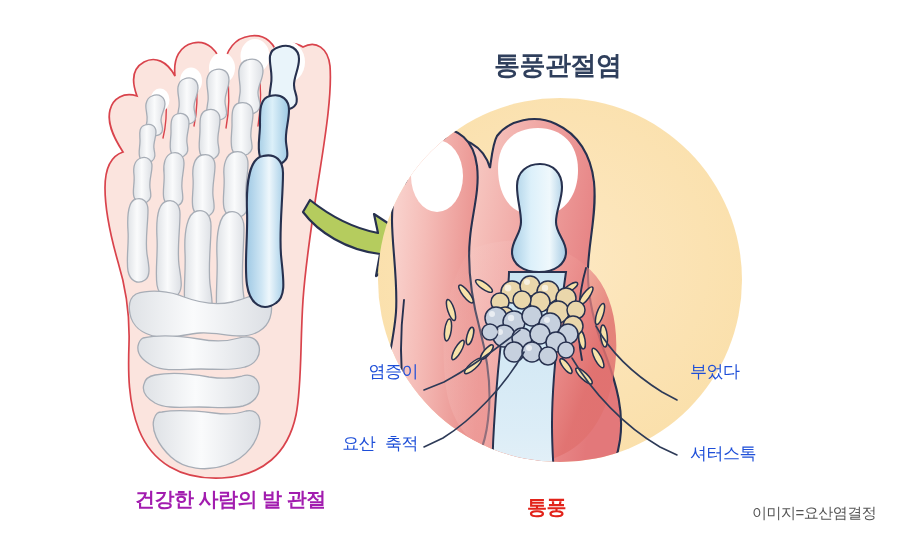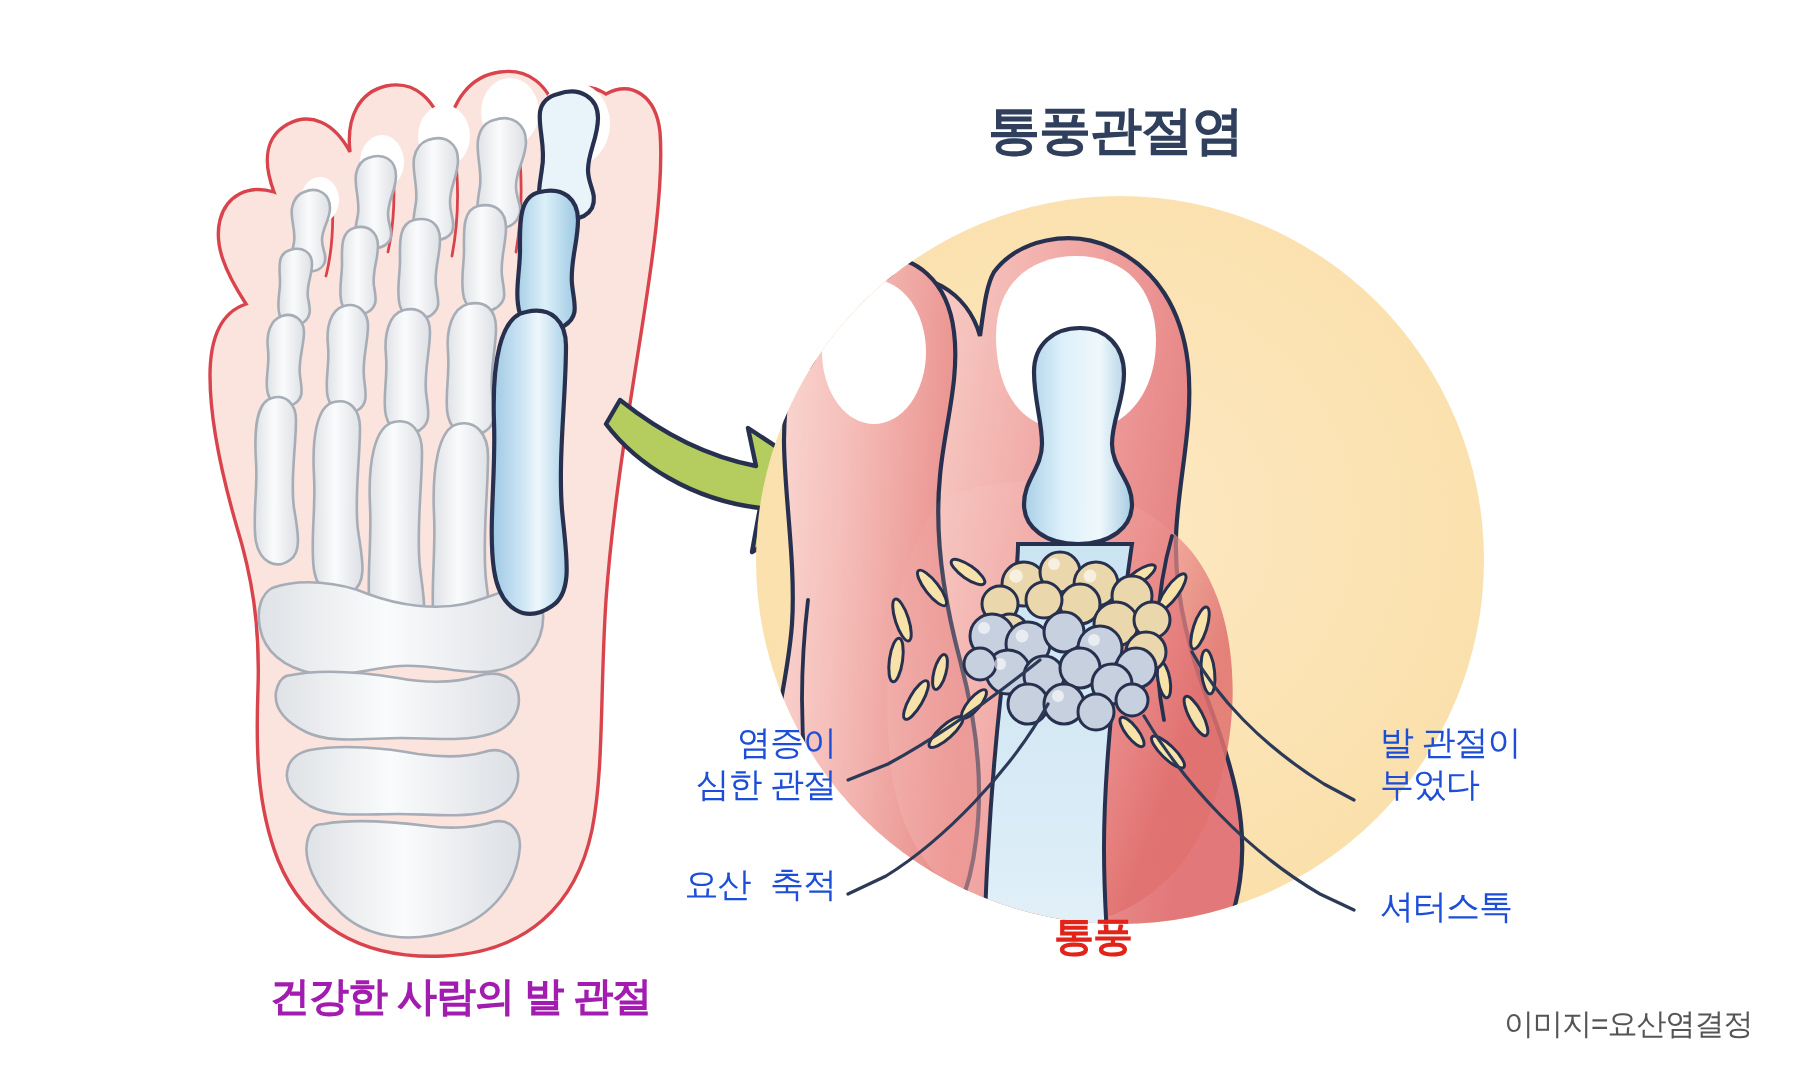--- a/index.html
+++ b/index.html
@@ -361,33 +361,31 @@
       <path d="M677,400 L662,392 C630,372 608,348 596,326"></path>
 
       <path d="M677,455 L660,447 C624,426 592,392 572,358"></path>
     </g>
   </svg>
 
   <div class="txt title-main" style="left:494px; top:49px;">통풍관절염</div>
 
   <div class="txt caption-left" style="left:135px; top:487px;">건강한 사람의 발 관절</div>
 
-  <div class="txt caption-gout" style="left:527px; top:457px;">통풍</div>
+  <div class="txt caption-gout" style="left:527px; top:495px;">통풍</div>
 
   <div class="txt lbl lbl-left" style="left:266px; top:361px; width:152px;">
     <div>염증이</div>
-    <div>심한 관절</div>
   </div>
 
   <div class="txt lbl lbl-left" style="left:266px; top:434px; width:152px;font-family:Liberation Mono, monospace;">
     <div>요산 축적</div>
   </div>
 
   <div class="txt lbl lbl-right" style="left:690px; top:361px; width:200px;">
-    <div>발 관절이</div>
     <div>부었다</div>
   </div>
 
   <div class="txt lbl lbl-right" style="left:690px; top:443px; width:200px;">
     <div>셔터스톡</div>
   </div>
 
   <div class="txt credit" style="left:752px; top:504px;">이미지=요산염결정</div>
 
 </div>

